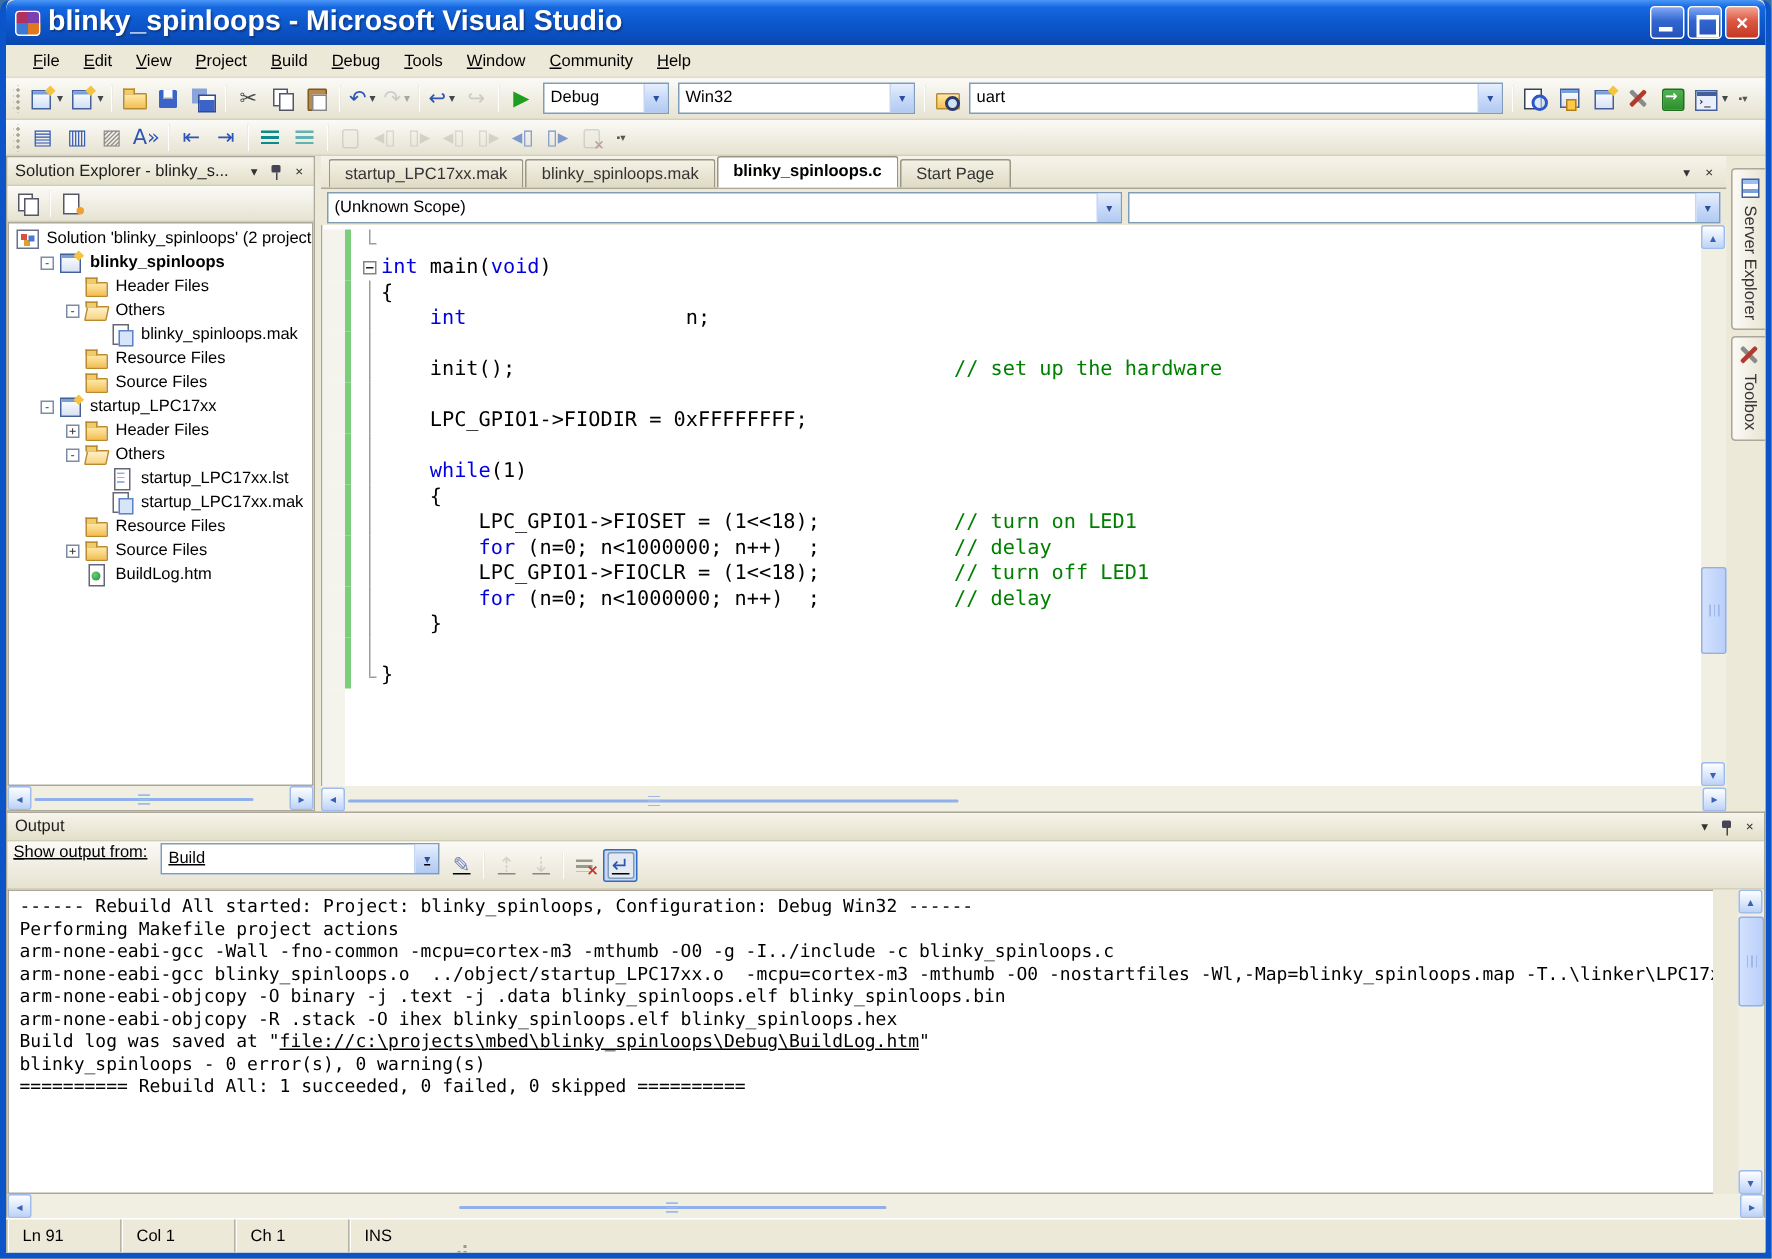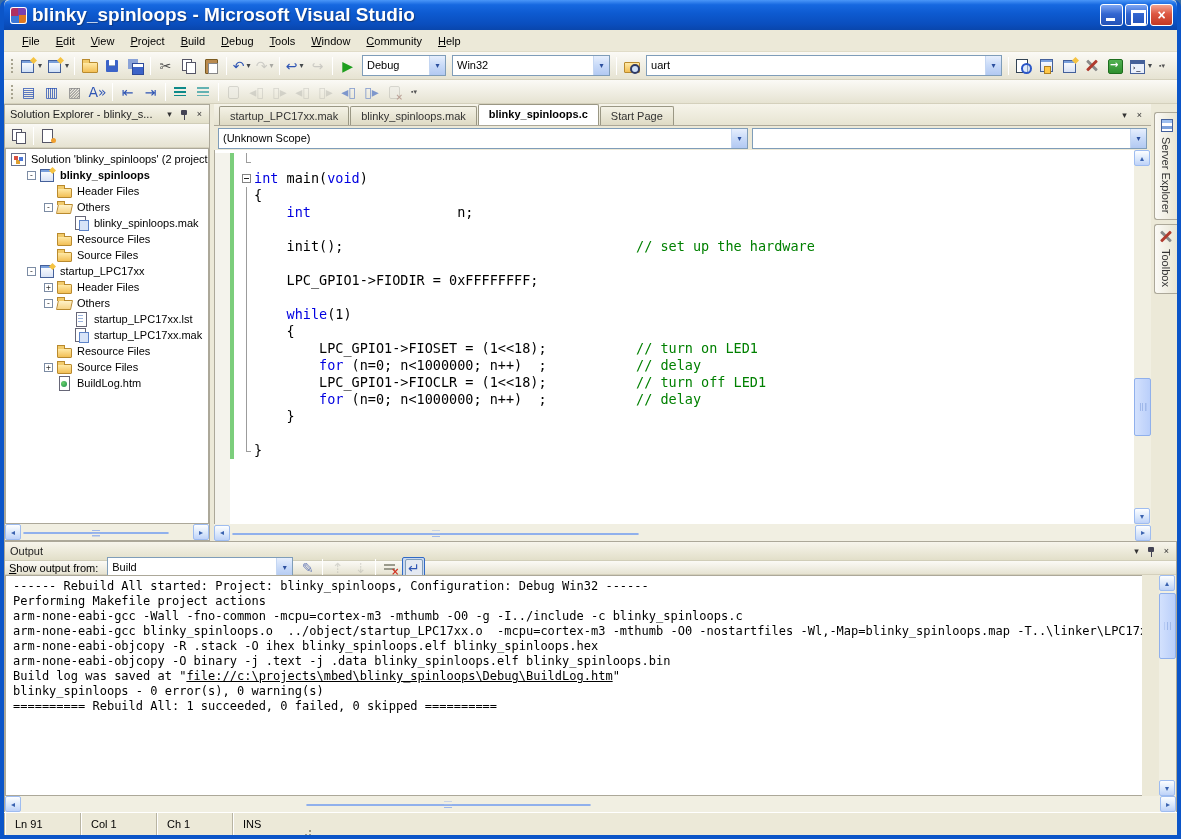--- a/index.html
+++ b/index.html
@@ -171,22 +171,22 @@
   .cs-p{color:#000;}
   .ed-hscroll{height:17px;}
   
   .rightstrip{width:26px;flex:none;background:#ECE9D8;display:flex;flex-direction:column;padding-top:8px;gap:4px;align-items:flex-end;}
   .vtab{width:23px;border:1px solid #ACA899;border-right:none;border-radius:3px 0 0 3px;background:linear-gradient(90deg,#FBFAF6,#E8E5D4);
     display:flex;flex-direction:column;align-items:center;padding:4px 0 6px;gap:4px;}
   .vtab .lbl{writing-mode:vertical-rl;font-size:11px;color:#333;white-space:nowrap;}
   .mi-serverexp::before{left:3px;top:2px;width:10px;height:11px;background:linear-gradient(#9EC0F0 0 3px,#fff 3px 6px,#7AA0DC 6px 9px,#fff 9px);border:1px solid #44609A;}
   
   .output{height:271px;flex:none;display:flex;flex-direction:column;border:1px solid #ACA899;border-bottom:none;background:#ECE9D8;}
-  .out-toolbar{height:14px;flex:none;display:flex;align-items:center;background:linear-gradient(180deg,#FBFAF6,#E6E3D2);
-    border-bottom:1px solid #D4D0BC;padding:1px 4px;font-size:11px;}
+  .out-toolbar{height:32px;flex:none;display:flex;background:linear-gradient(180deg,#FBFAF6,#E6E3D2);
+    border-bottom:1px solid #D4D0BC;padding:1px 4px;font-size:11px;text-decoration:underline;}
   .out-body{flex:1;display:flex;min-height:0;gap:17px;}
   .out-text{flex:1;background:#fff;border:1px solid #ACA899;border-right:none;overflow:hidden;
     font-family:"DejaVu Sans Mono","Liberation Mono",monospace;font-size:12px;line-height:15px;padding:3px 0 0 7px;}
   .out-line{white-space:pre;height:15px;}
   .out-link{text-decoration:underline;}
   
   .statusbar{height:23px;flex:none;display:flex;align-items:stretch;background:#ECE9D8;font-size:11px;border-top:1px solid #fff;}
   .st-msg{flex:1;display:flex;align-items:center;padding-left:8px;}
   .st-cell{width:76px;display:flex;align-items:center;padding-left:10px;border-left:1px solid #B8B4A2;box-shadow:1px 0 0 #fff inset;}
   .st-cell.ins{width:66px;}
@@ -700,22 +700,22 @@
             <span class="glyph boxed" style="color: rgb(47, 85, 180);">↵</span>
           </div>
         </span>
     </div>
     <div class="out-body">
       <div class="out-text">
           <div class="out-line"><span>------ Rebuild All started: Project: blinky_spinloops, Configuration: Debug Win32 ------</span></div>
           <div class="out-line"><span>Performing Makefile project actions</span></div>
           <div class="out-line"><span>arm-none-eabi-gcc -Wall -fno-common -mcpu=cortex-m3 -mthumb -O0 -g -I../include -c blinky_spinloops.c</span></div>
           <div class="out-line"><span>arm-none-eabi-gcc blinky_spinloops.o  ../object/startup_LPC17xx.o  -mcpu=cortex-m3 -mthumb -O0 -nostartfiles -Wl,-Map=blinky_spinloops.map -T..\linker\LPC17xx.l</span></div>
+          <div class="out-line"><span>arm-none-eabi-objcopy -O binary -j .text -j .data blinky_spinloops.elf blinky_spinloops.bin</span></div>
           <div class="out-line"><span>arm-none-eabi-objcopy -R .stack -O ihex blinky_spinloops.elf blinky_spinloops.hex</span></div>
-          <div class="out-line"><span>arm-none-eabi-objcopy -O binary -j .text -j .data blinky_spinloops.elf blinky_spinloops.bin</span></div>
           <div class="out-line"><span>Build log was saved at "</span><span class="out-link">file://c:\projects\mbed\blinky_spinloops\Debug\BuildLog.htm</span><span>"</span></div>
           <div class="out-line"><span>blinky_spinloops - 0 error(s), 0 warning(s)</span></div>
           <div class="out-line"><span>========== Rebuild All: 1 succeeded, 0 failed, 0 skipped ==========</span></div>
         </div>
       <div class="sb sb-v">
         <span class="sb-btn">▴</span>
         <span class="sb-track">
             <span class="sb-thumb" style="top:2px;height:35%;">
               <span class="ridge"></span>
             </span>

